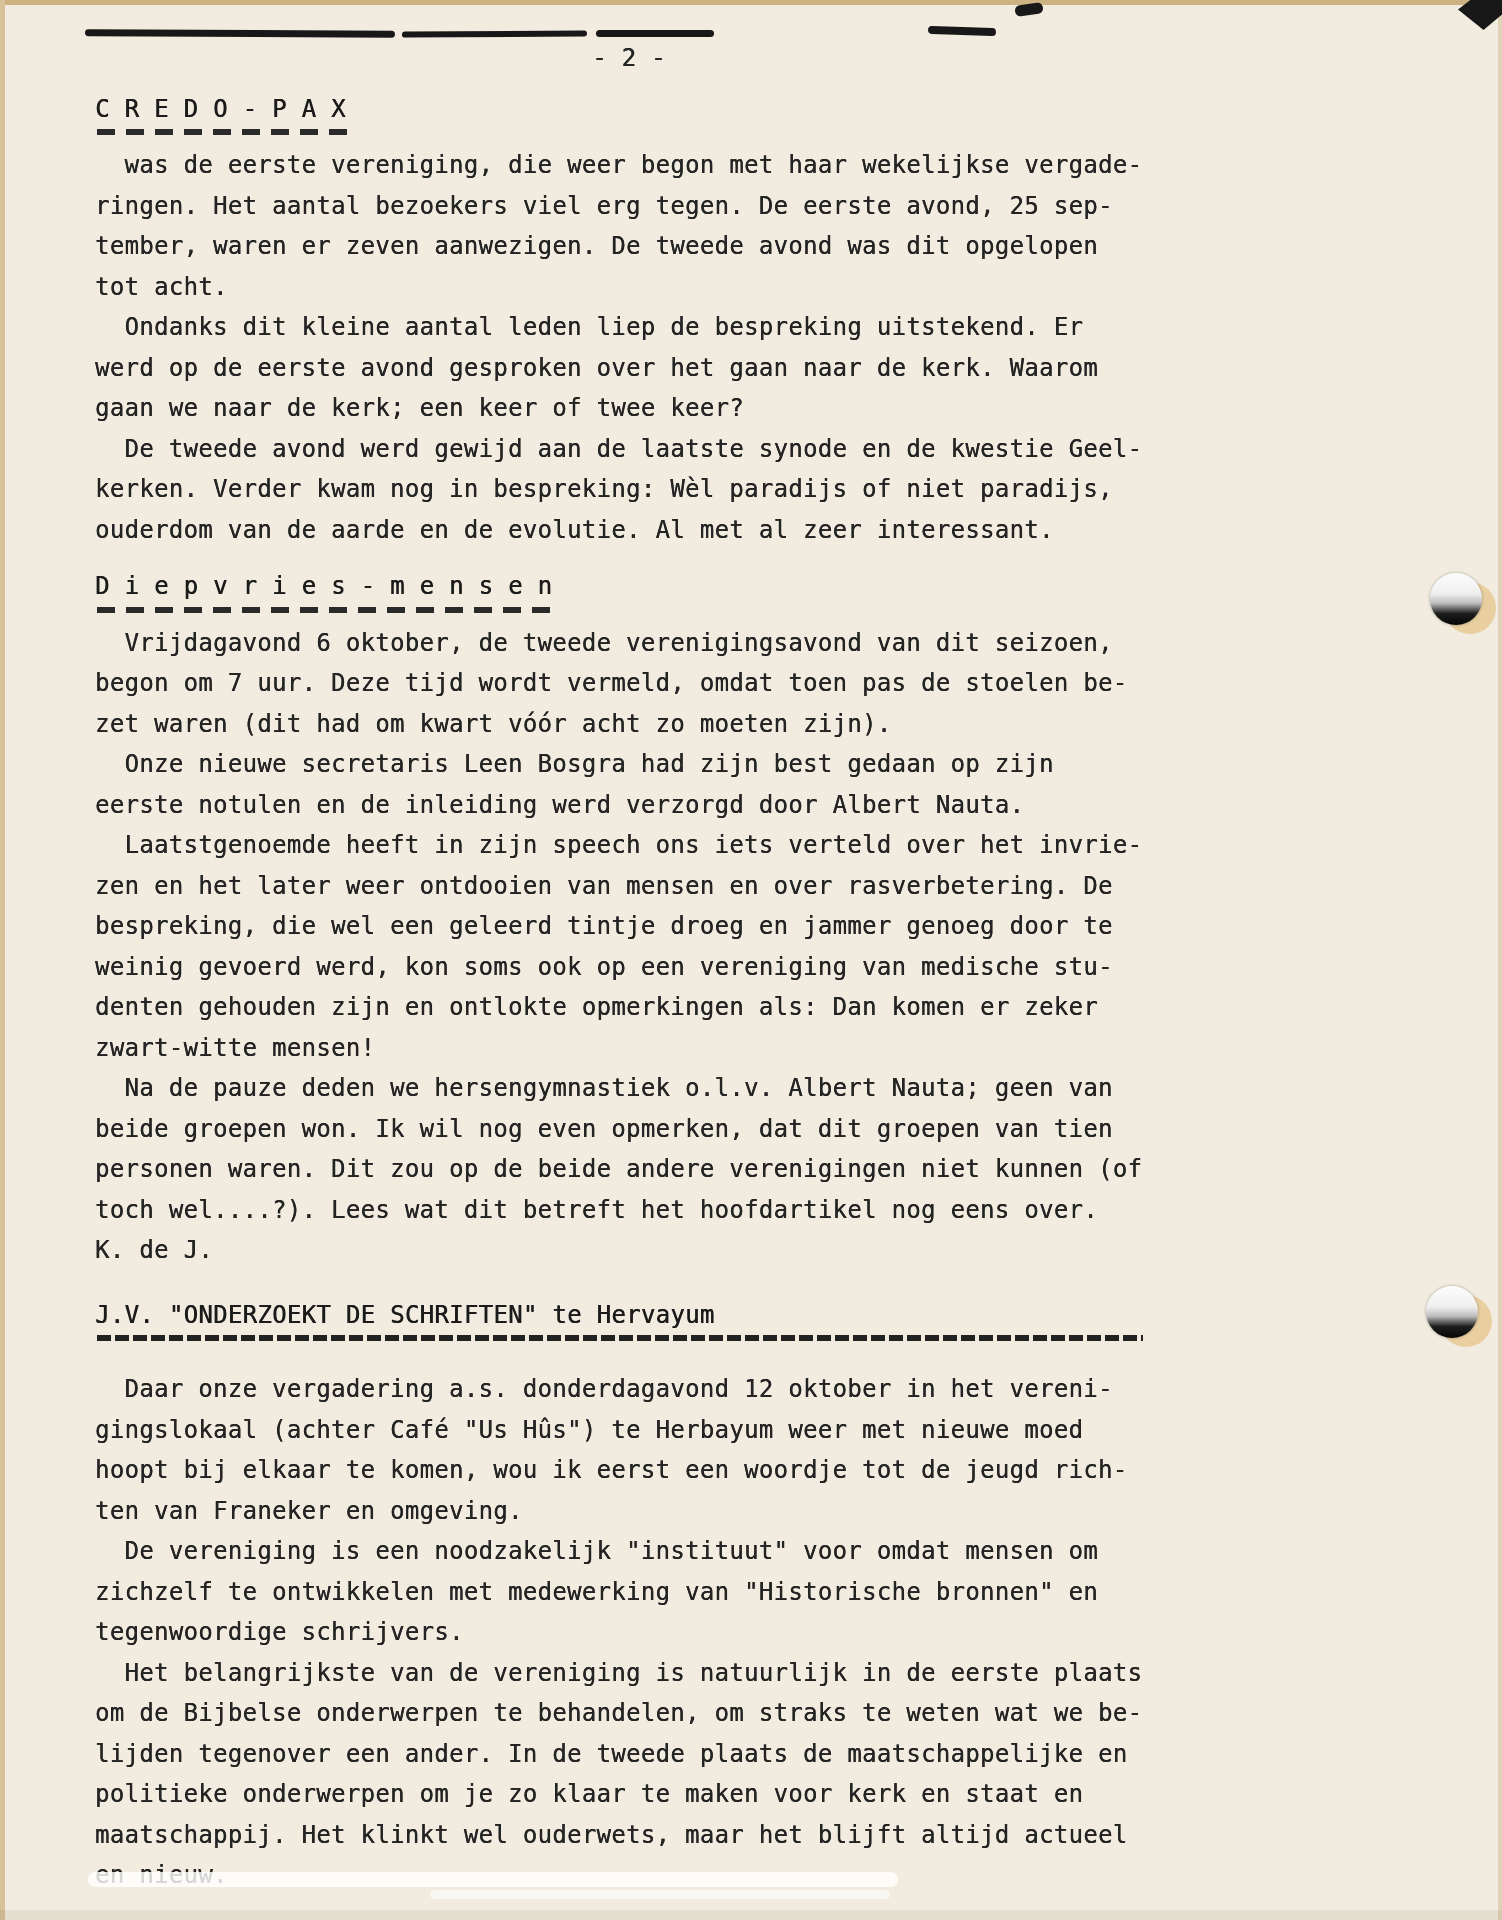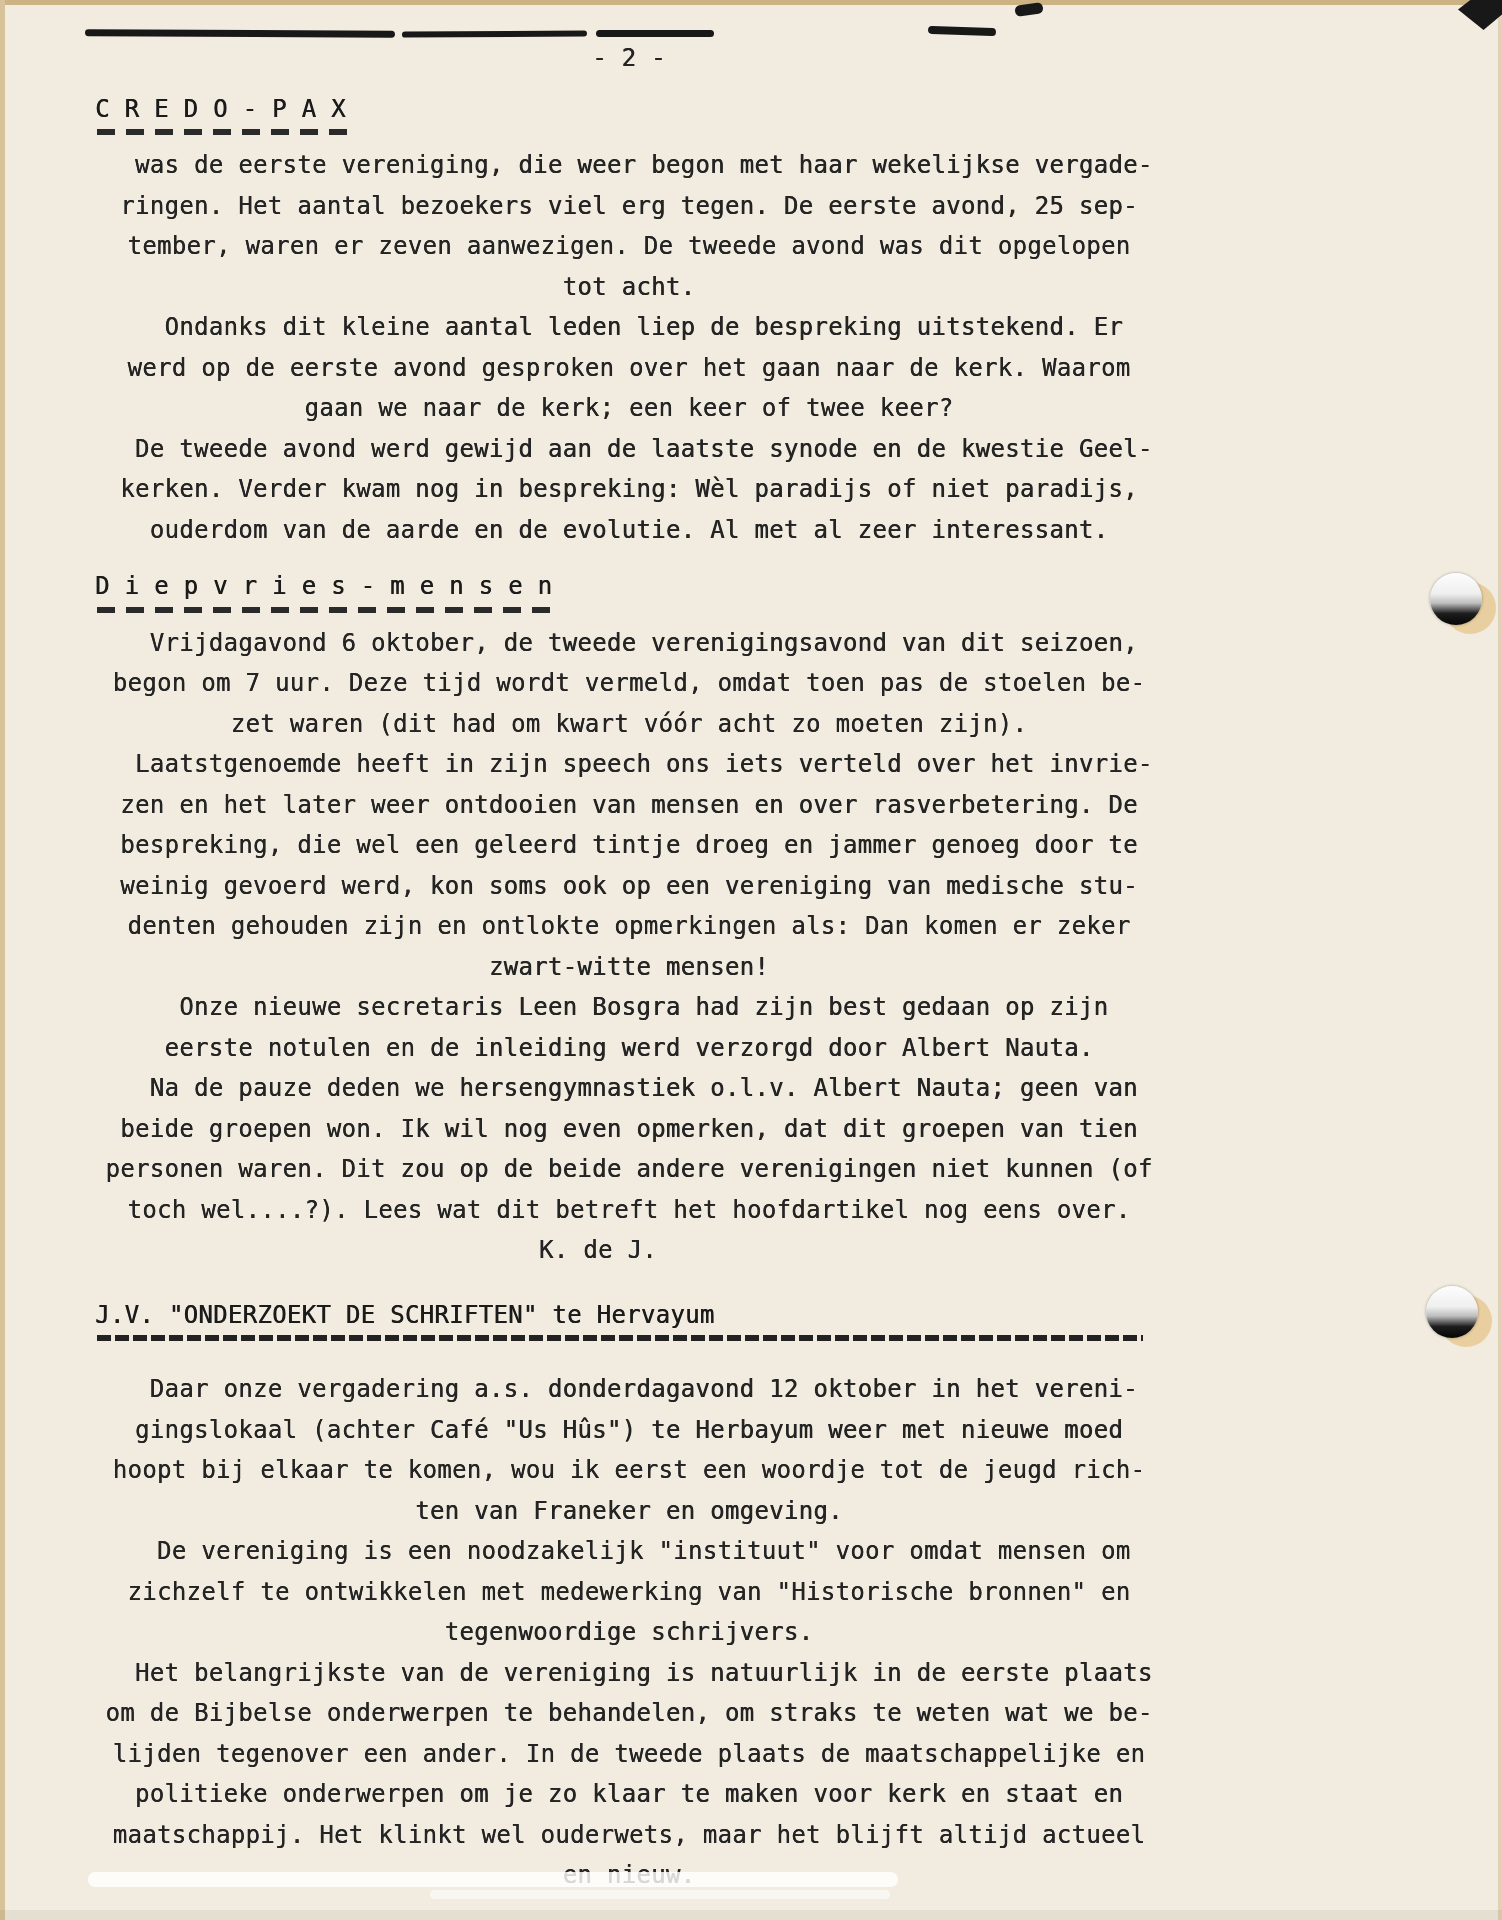--- a/index.html
+++ b/index.html
@@ -36,21 +36,21 @@
   .underline{
     height:6px;margin:0 0 10px 2px;
     background:repeating-linear-gradient(90deg,#2a2a2a 0 18px,transparent 18px 29px);
   }
   .underline.credo{width:256px;}
   .underline.diepvries{width:462px;}
   .underline.jv{
     width:1046px;margin-bottom:28px;
     background:repeating-linear-gradient(90deg,#222 0 14px,transparent 14px 18px);
   }
-  .para{white-space:pre-wrap;margin:0;text-align:center;}
+  .para{white-space:pre-wrap;margin:0;}
   .signature{padding-right:62px;}
   .section-gap{height:14px;}
 
   
   .punch{position:absolute;width:54px;height:54px;}
   .punch .crescent{
     position:absolute;left:14px;top:9px;width:52px;height:52px;border-radius:50%;
     background:#e9cfa0;
   }
   .punch .hole{
@@ -113,28 +113,28 @@
 gaan we naar de kerk; een keer of twee keer?</p>
     <p class="para">  De tweede avond werd gewijd aan de laatste synode en de kwestie Geel-
 kerken. Verder kwam nog in bespreking: Wèl paradijs of niet paradijs,
 ouderdom van de aarde en de evolutie. Al met al zeer interessant.</p>
 
     <div class="heading" style="margin-top:16px">D i e p v r i e s - m e n s e n</div>
     <div class="underline diepvries"></div>
     <p class="para">  Vrijdagavond 6 oktober, de tweede verenigingsavond van dit seizoen,
 begon om 7 uur. Deze tijd wordt vermeld, omdat toen pas de stoelen be-
 zet waren (dit had om kwart vóór acht zo moeten zijn).</p>
+    <p class="para">  Onze nieuwe secretaris Leen Bosgra had zijn best gedaan op zijn
+eerste notulen en de inleiding werd verzorgd door Albert Nauta.</p>
     <p class="para">  Laatstgenoemde heeft in zijn speech ons iets verteld over het invrie-
 zen en het later weer ontdooien van mensen en over rasverbetering. De
 bespreking, die wel een geleerd tintje droeg en jammer genoeg door te
 weinig gevoerd werd, kon soms ook op een vereniging van medische stu-
 denten gehouden zijn en ontlokte opmerkingen als: Dan komen er zeker
 zwart-witte mensen!</p>
-    <p class="para">  Onze nieuwe secretaris Leen Bosgra had zijn best gedaan op zijn
-eerste notulen en de inleiding werd verzorgd door Albert Nauta.</p>
     <p class="para">  Na de pauze deden we hersengymnastiek o.l.v. Albert Nauta; geen van
 beide groepen won. Ik wil nog even opmerken, dat dit groepen van tien
 personen waren. Dit zou op de beide andere verenigingen niet kunnen (of
 toch wel....?). Lees wat dit betreft het hoofdartikel nog eens over.</p>
     <p class="para signature">K. de J.</p>
 
     <div class="section-gap"></div>
 
     <div class="heading">J.V. "ONDERZOEKT DE SCHRIFTEN" te Hervayum</div>
     <div class="underline jv"></div>

